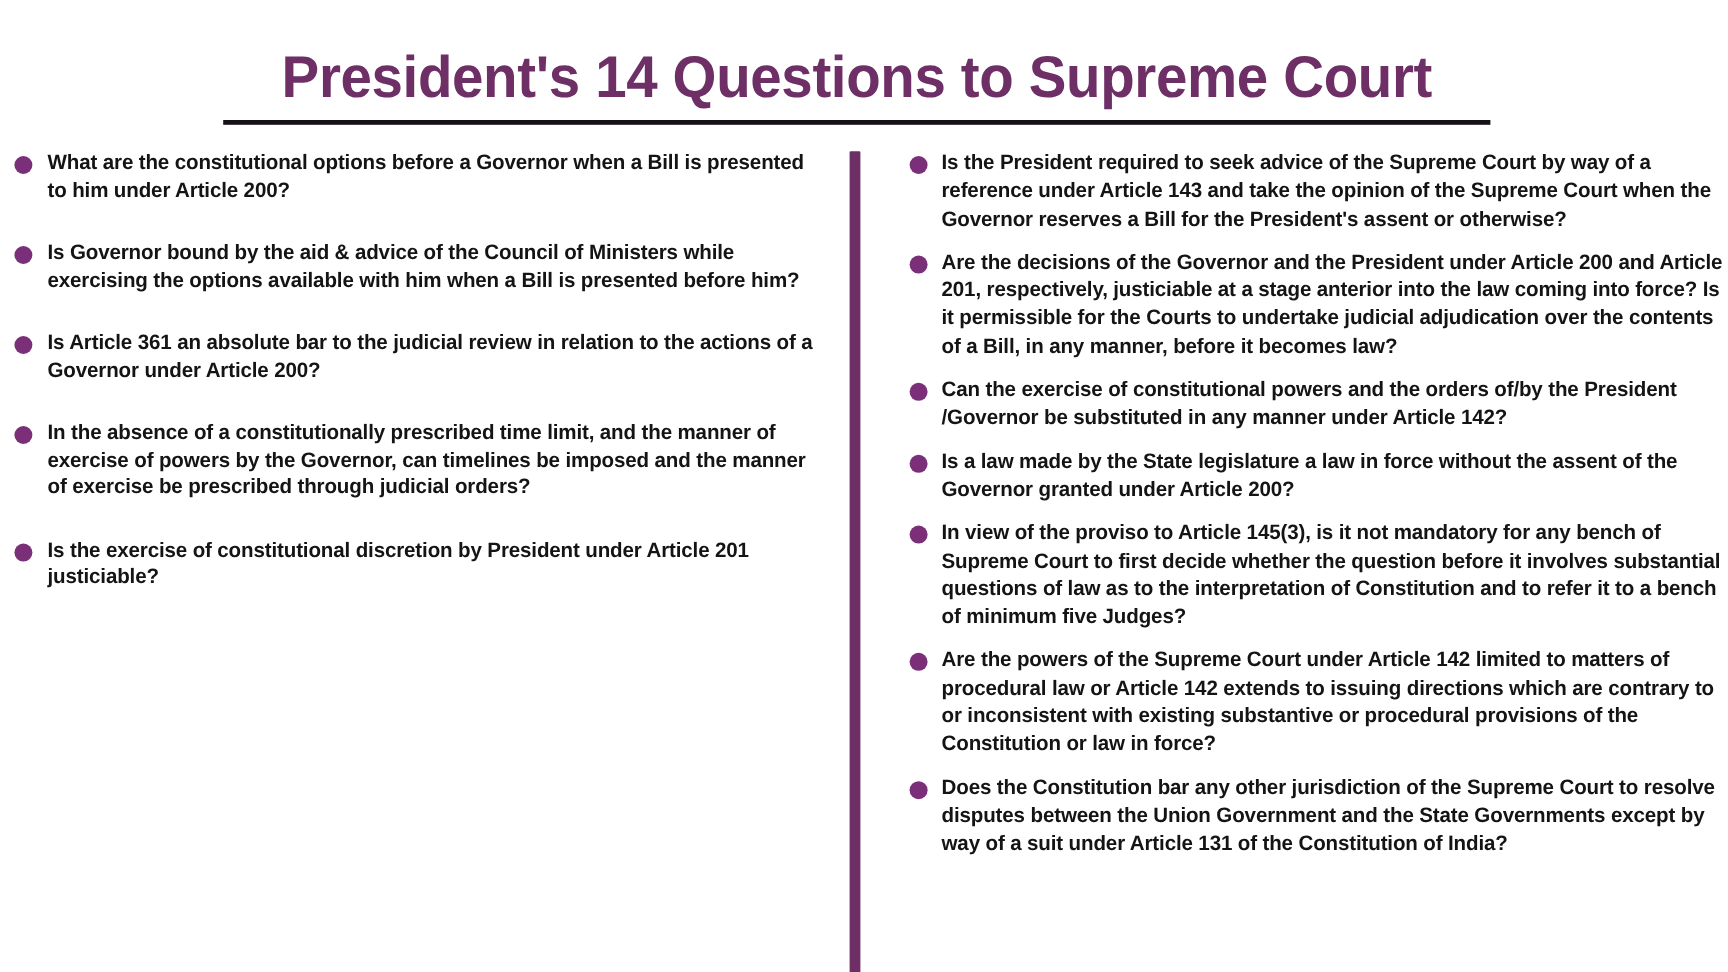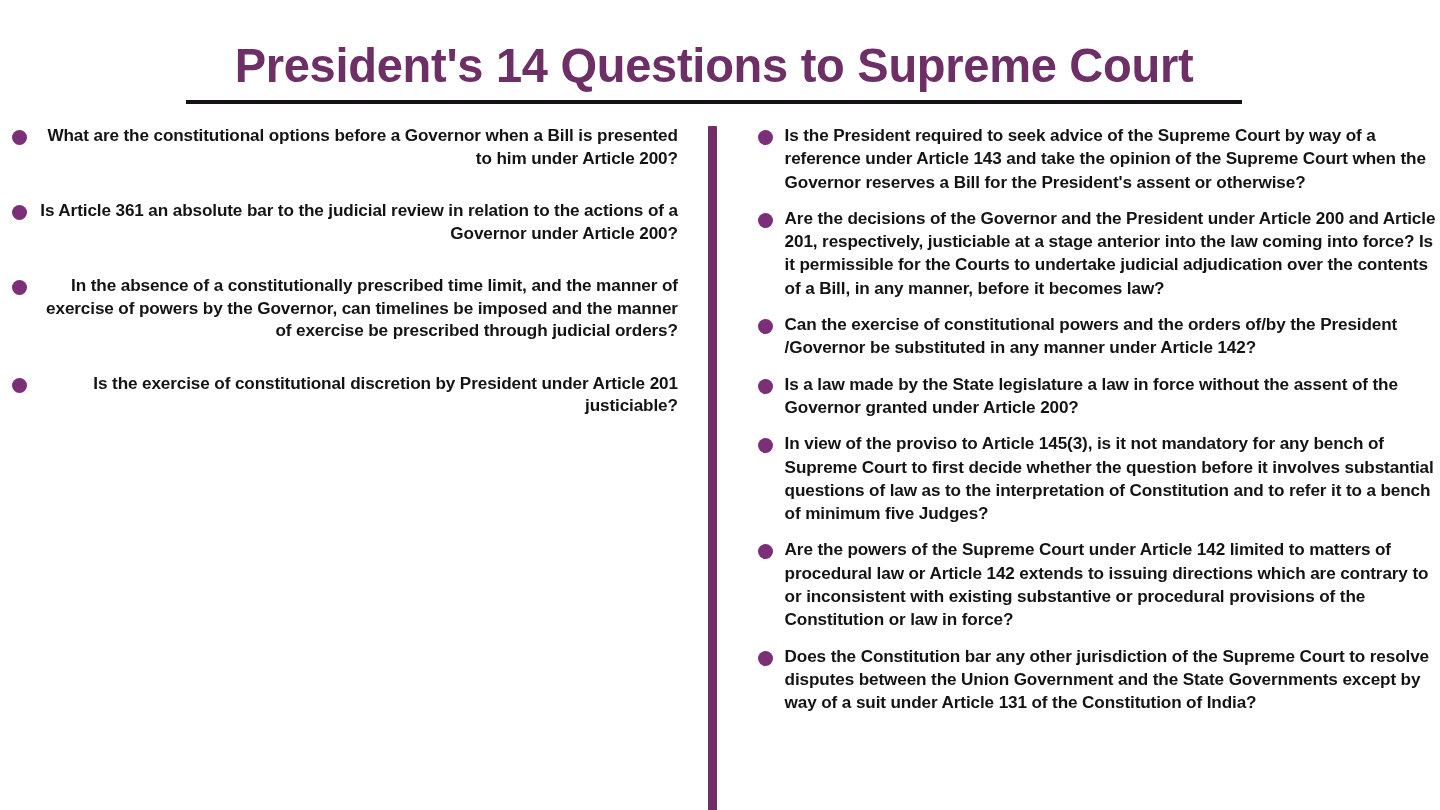--- a/index.html
+++ b/index.html
@@ -91,21 +91,21 @@
   }
 
   .q-text {
     display: block;
     color: #141414;
     font-weight: 700;
     -webkit-font-smoothing: antialiased;
   }
 
   
-  .col-left .q { margin-bottom: 30px; text-align: right; }
+  .col-left .q { margin-bottom: 30px; }
   .col-left .q-bullet { top: 6px; }
   .col-left .q-text {
     padding-left: 28px;
     font-size: 17.4px;
     line-height: 22.5px;
     letter-spacing: -0.12px;
     transform: scaleX(0.985);
     transform-origin: left center;
   }
 
@@ -132,20 +132,24 @@
   </div>
 
   <div class="columns">
 
     <div class="divider"></div>
 
     <div class="col col-left" id="left-col">
         <div class="q">
           <span class="q-bullet"></span>
           <span class="q-text">What are the constitutional options before a Governor when a Bill is presented to him under Article 200?</span>
+        </div>
+        <div class="q">
+          <span class="q-bullet"></span>
+          <span class="q-text">Is Governor bound by the aid &amp; advice of the Council of Ministers while exercising the options available with him when a Bill is presented before him?</span>
         </div>
         <div class="q">
           <span class="q-bullet"></span>
           <span class="q-text">Is Article 361 an absolute bar to the judicial review in relation to the actions of a Governor under Article 200?</span>
         </div>
         <div class="q">
           <span class="q-bullet"></span>
           <span class="q-text">In the absence of a constitutionally prescribed time limit, and the manner of exercise of powers by the Governor, can timelines be imposed and the manner of exercise be prescribed through judicial orders?</span>
         </div>
         <div class="q">

